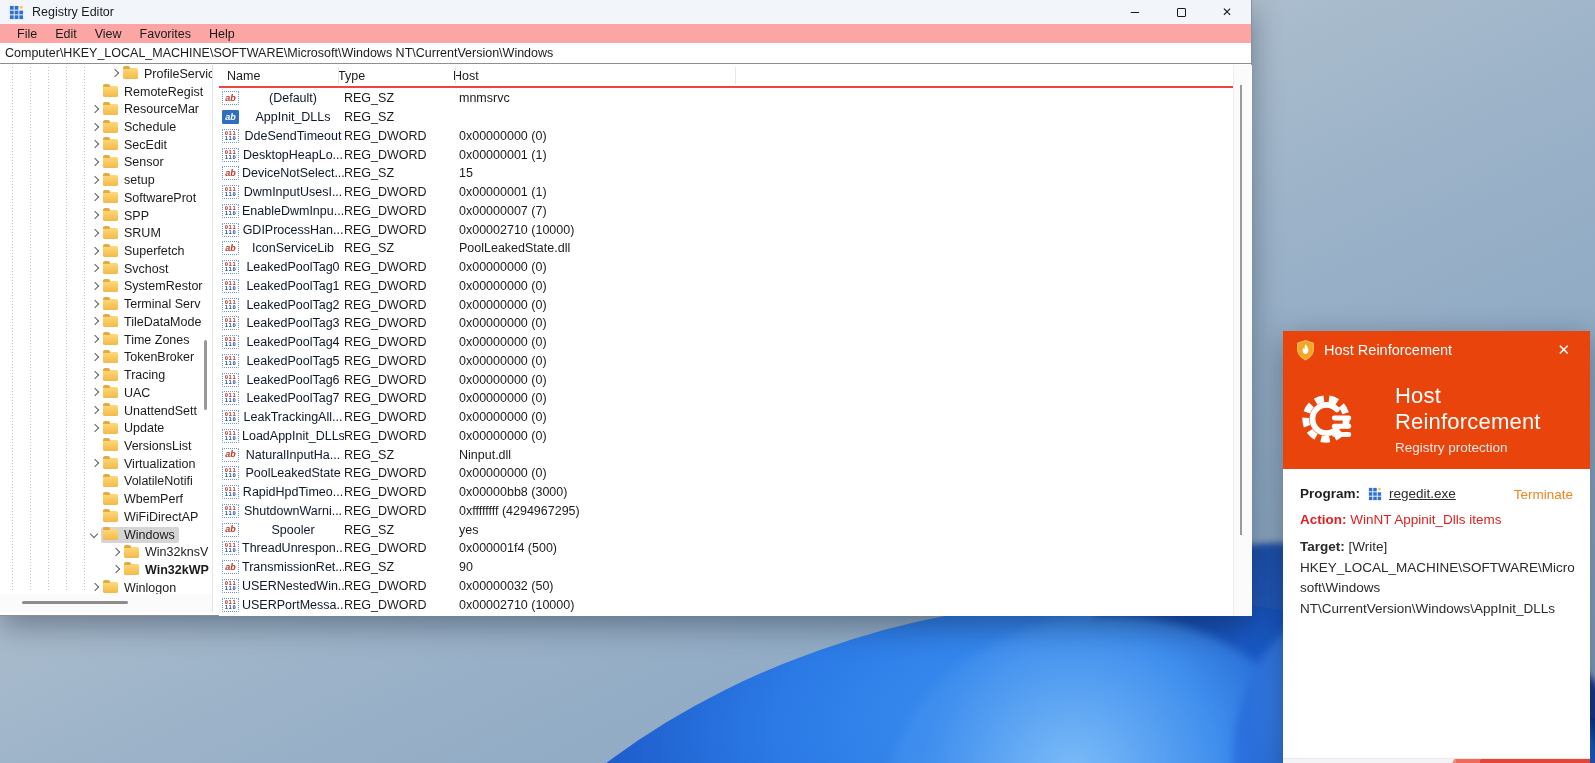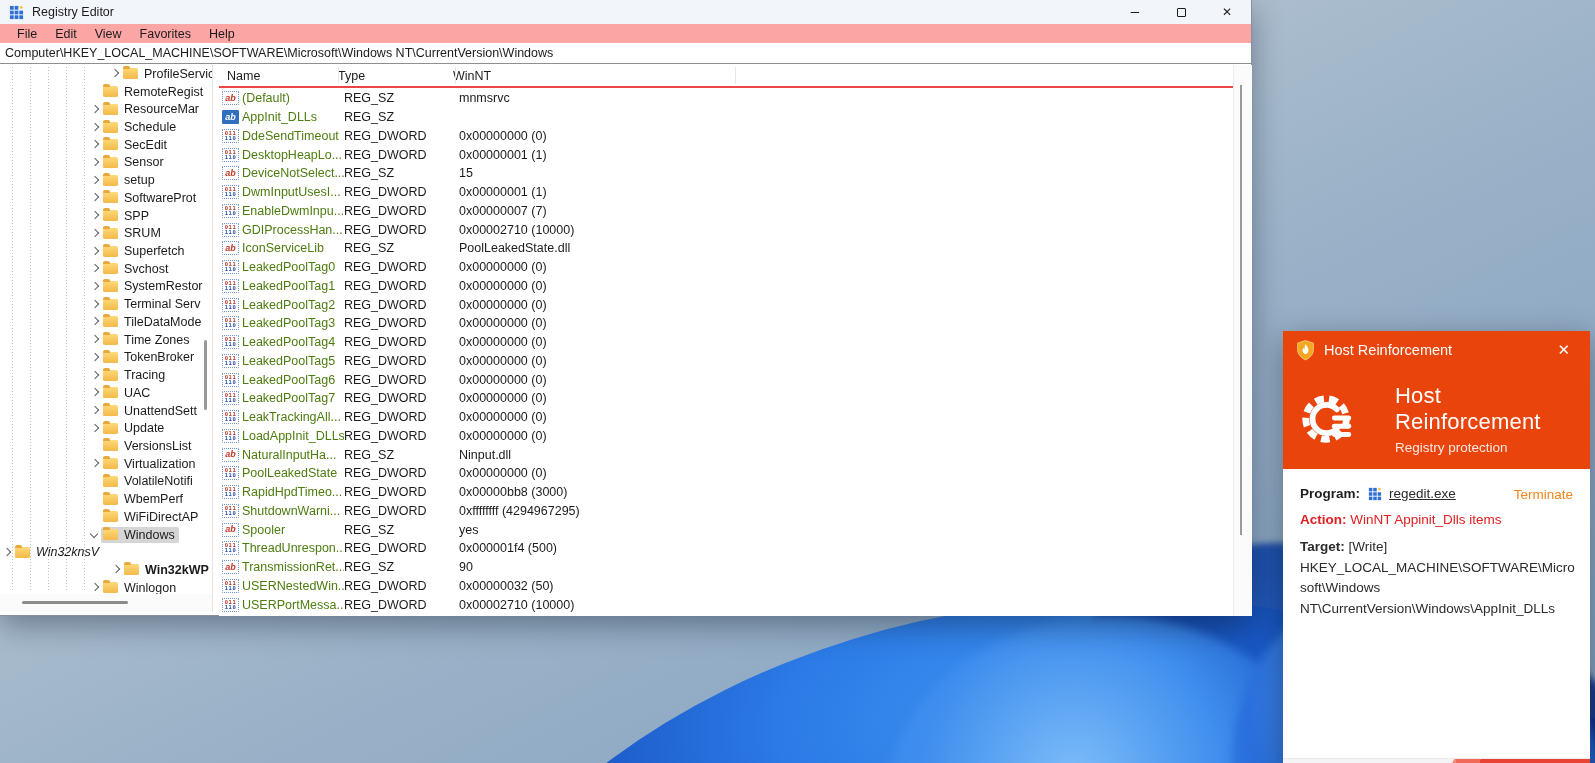--- a/index.html
+++ b/index.html
@@ -78,21 +78,21 @@
   .lrows { position:absolute; left:0; top:24px; right:0; bottom:0; }
   .lrow { display:flex; align-items:center; height:18.76px; white-space:nowrap; }
   .vicon { flex:0 0 17px; height:14px; margin:0 3px; border:1px dotted #6f93cf; background:#fff;
     display:flex; align-items:center; justify-content:center; border-radius:1px; }
   .vicon.sz { color:#c0392b; font-weight:bold; font-size:9px; line-height:9px; font-style:italic; }
   .vicon.sz.sel { background:#2f6fbe; border:1px solid #2f6fbe; color:#fff; }
   .vicon.dword { flex-direction:column; }
   .vicon.dword i { display:block; font:700 5.5px/5px "DejaVu Sans Mono", monospace;
     color:#2b52a8; font-style:normal; letter-spacing:.5px; }
   .vicon.dword i:first-child { color:#b03a2e; }
-  .c-name { width:102px; overflow:hidden; font-size:12.5px; color:#4d7c0f; }
+  .c-name { width:102px; overflow:hidden; font-size:12.5px; color:#0f172a;text-align:center; }
   .c-type { width:115px; font-size:12.5px; color:#1b1b1b; }
   .c-data { flex:1; overflow:hidden; font-size:12.5px; color:#1b1b1b; }
   .lvtrack { position:absolute; left:1233px; top:65px; width:19px; height:551px; background:#fbfbfb; border-left:1px solid #ededed; }
   .lvthumb { position:absolute; left:6px; top:20px; width:2px; height:450px; background:#9a9a9a; }
 
   
   .popup { position:absolute; left:1283px; top:331px; width:307px; height:464px; background:#fff;
     box-shadow:0 8px 30px rgba(0,0,0,.35); }
   .phead { position:absolute; left:0; top:0; right:0; height:138px; background:var(--popup-header,#e8440c); }
   .ptitlerow { position:absolute; left:13px; top:8px; right:12px; height:22px; display:flex; align-items:center; }
@@ -363,21 +363,21 @@
             <span class="tlabel">WiFiDirectAP</span>
           </span>
         </div>
         <div class="trow sel" style="padding-left: 88px;">
           <span class="chev down"></span>
           <span class="selbox">
             <span class="folder"></span>
             <span class="tlabel">Windows</span>
           </span>
         </div>
-        <div class="trow" style=" font-style: italic;">
+        <div class="trow" style="padding-left: 109px;">
           <span class="chev right"></span>
           <span class="selbox">
             <span class="folder"></span>
             <span class="tlabel">Win32knsV</span>
           </span>
         </div>
         <div class="trow" style="padding-left: 109px; font-weight: bold;">
           <span class="chev right"></span>
           <span class="selbox">
             <span class="folder"></span>
@@ -394,21 +394,21 @@
       </div>
     <div class="tvthumb"></div>
     <div class="thtrack"></div>
     <div class="ththumb"></div>
   </div>
 
   <div class="listpane">
     <div class="lheader">
       <span class="hcol h-name">Name</span>
       <span class="hcol h-type">Type</span>
-      <span class="hcol h-data">WinNT</span>
+      <span class="hcol h-data">Host</span>
       <span class="hsep" style="left:119px"></span>
       <span class="hsep" style="left:236px"></span>
       <span class="hsep" style="left:516px"></span>
     </div>
     <div class="lrows" id="listrows">
         <div class="lrow">
           <span class="vicon sz">ab</span>
           <span class="c-name">(Default)</span>
           <span class="c-type">REG_SZ</span>
           <span class="c-data">mnmsrvc</span>

